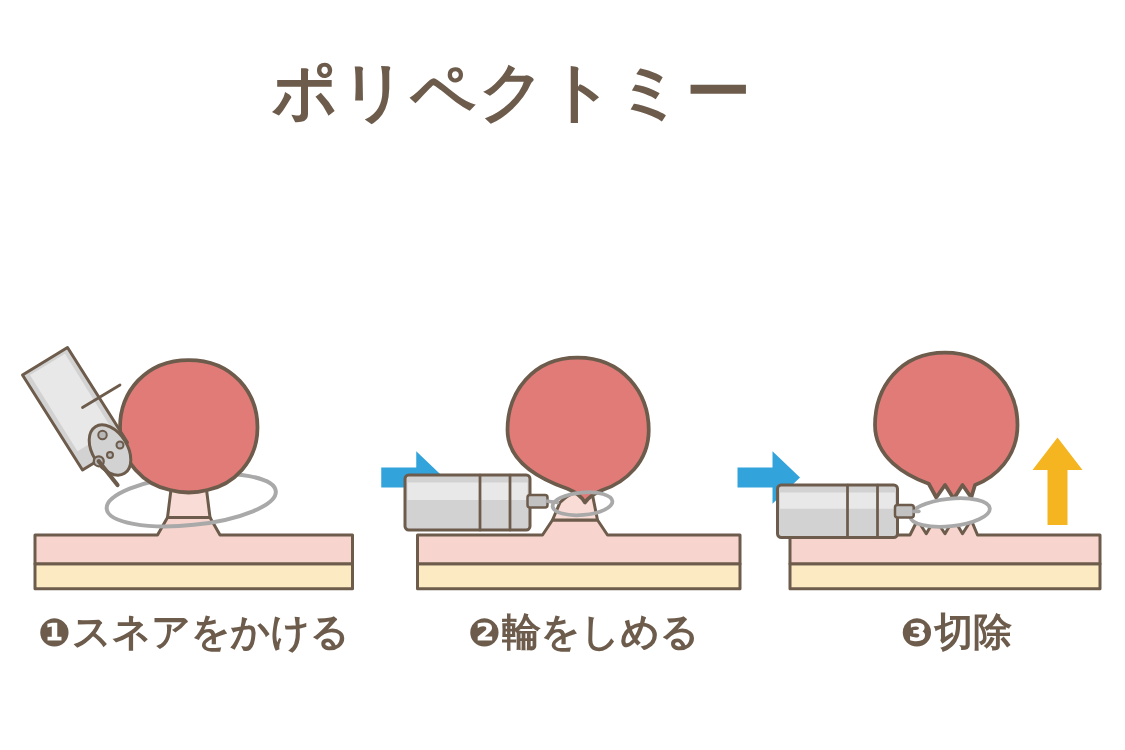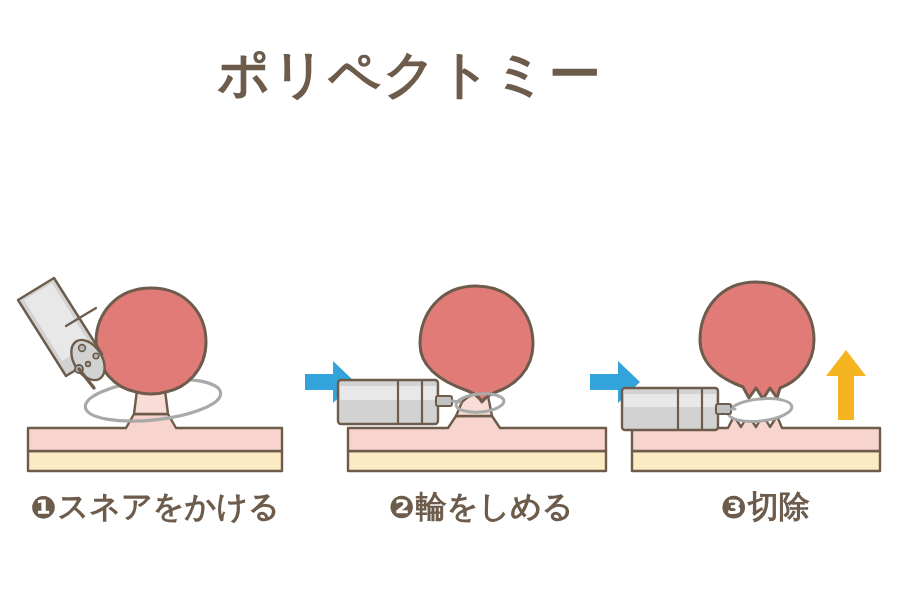--- a/index.html
+++ b/index.html
@@ -40,21 +40,21 @@
     height: 290px;
     padding-left: 32px;
   }
   .panel {
     position: absolute;
     top: 0;
     width: 290px;
     height: 290px;
   }
   .panel-1 { left: 10px; }
-  .panel-2 { left: 336px; }
+  .panel-2 { left: 322px; }
   .panel-3 { left: 620px; }
   .panel-art {
     position: absolute;
     top: 0;
     left: 0;
     width: 290px;
     height: 220px;
   }
   .panel-art svg {
     display: block;

